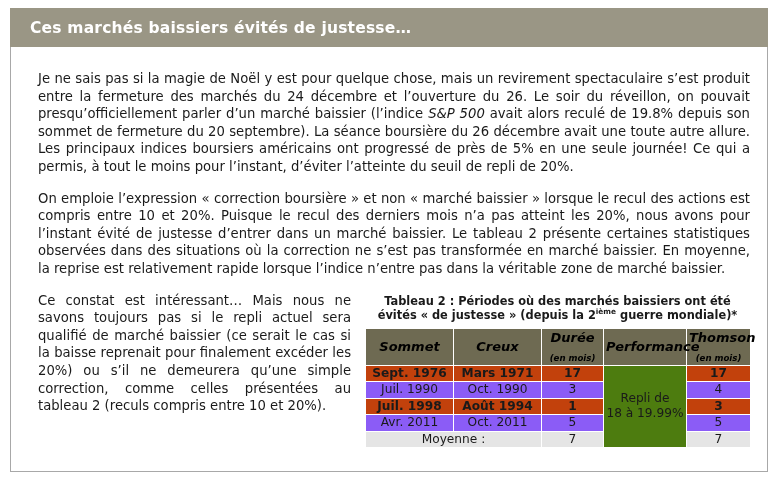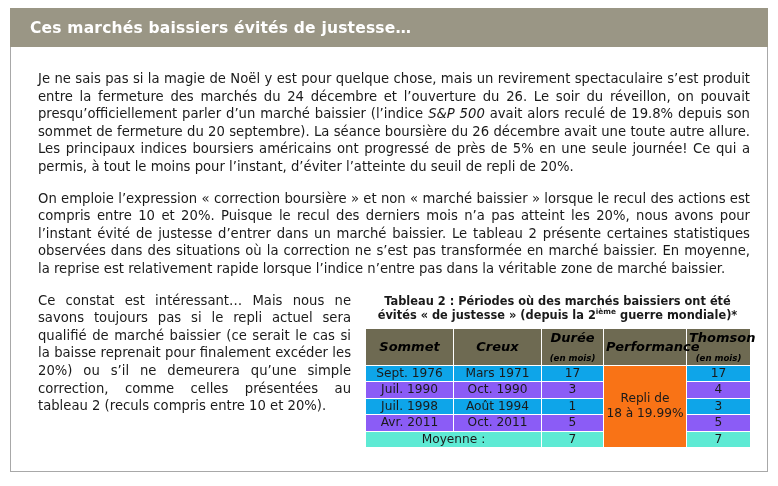--- a/index.html
+++ b/index.html
@@ -130,30 +130,30 @@
     line-height: 9px;
     margin-top: 9px;
   }
 
   table.stat tbody td {
     font-size: 12.2px;
     color: #1a1a1a;
     height: 15.5px;
     line-height: 15.5px;
   }
-  tr.odd td.data { background: #0ea5e9; }
+  tr.odd td.data { background: #c2410c; font-weight: bold; }
   tr.even td.data { background: #8b5cf6; }
   td.perf-merge {
-    background: #f97316;
+    background: #4d7c0f;
     color: #ffffff;
     font-size: 12.2px;
     line-height: 14.5px;
     vertical-align: middle;
   }
-  tr.avg td.data { background: #5eead4; }
+  tr.avg td.data { background: #e5e5e5; }
 
   .src-note {
     font-family: "DejaVu Sans", sans-serif;
     font-size: 9px;
     color: #1a1a1a;
     margin-top: 6px;
     padding-left: 2px;
     line-height: 12px;
     white-space: nowrap;
   }

